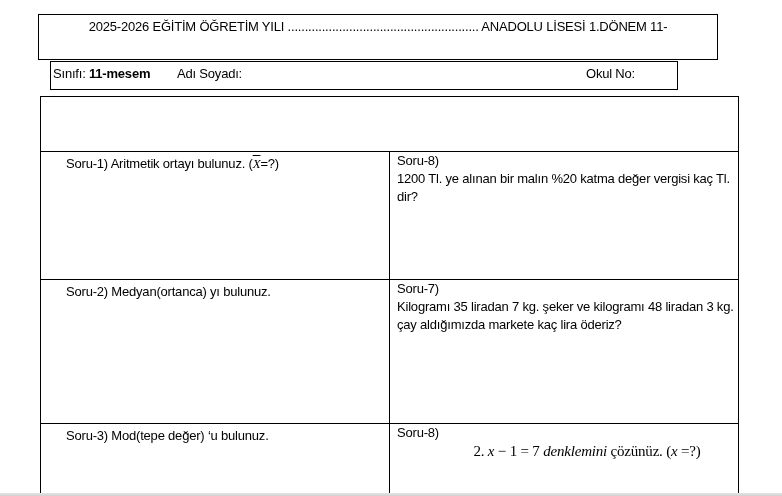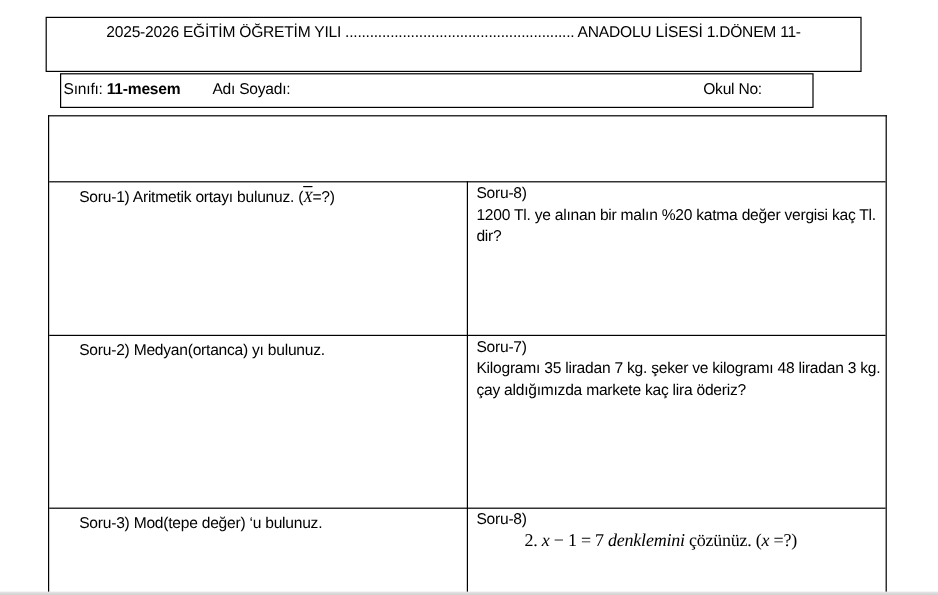--- a/index.html
+++ b/index.html
@@ -71,17 +71,17 @@
 
   <div class="cell-text q-left" style="top:186px;">Soru-2)  Medyan(ortanca) yı bulunuz.</div>
   <div class="cell-text q-right" style="top:183px;">
     <div>Soru-7)</div>
     <div>Kilogramı 35 liradan 7 kg. şeker ve kilogramı 48 liradan 3 kg. çay aldığımızda markete kaç lira öderiz?</div>
   </div>
 
   <div class="cell-text q-left" style="top:330px;">Soru-3)  Mod(tepe değer) ‘u bulunuz.</div>
   <div class="cell-text q-right" style="top:327px;">
     <div>Soru-8)</div>
-    <div class="math" style="padding-left:40px;"><span>2. </span><i>x</i><span> − 1 = 7 </span><i>denklemini</i><span> çözünüz. (</span><i>x</i><span> =?)</span></div>
+    <div class="math" style="padding-left:40px;text-align:center;"><span>2. </span><i>x</i><span> − 1 = 7 </span><i>denklemini</i><span> çözünüz. (</span><i>x</i><span> =?)</span></div>
   </div>
 </div>
 
 <div id="bottom-shade"></div>
 
 </body></html>

